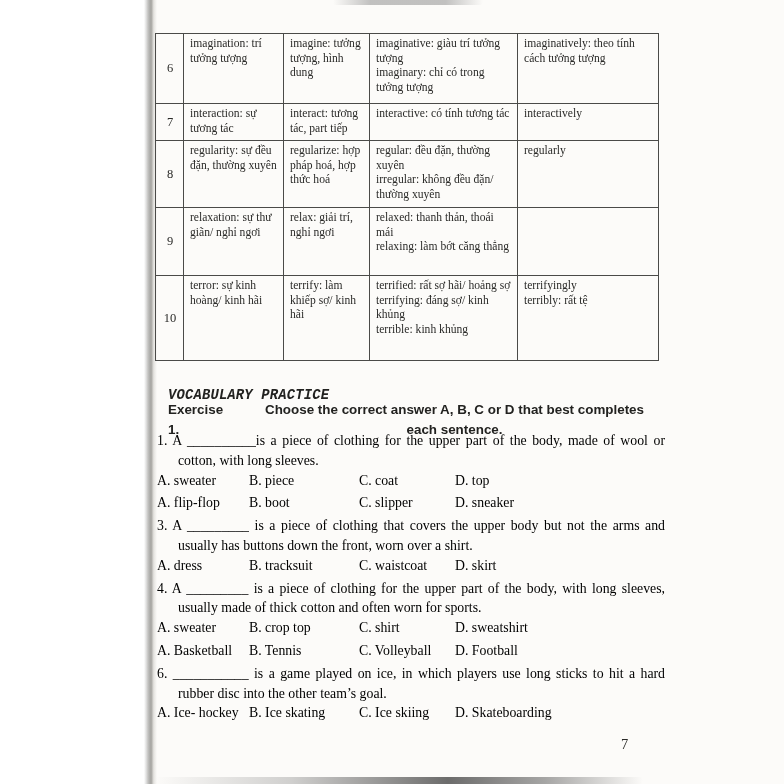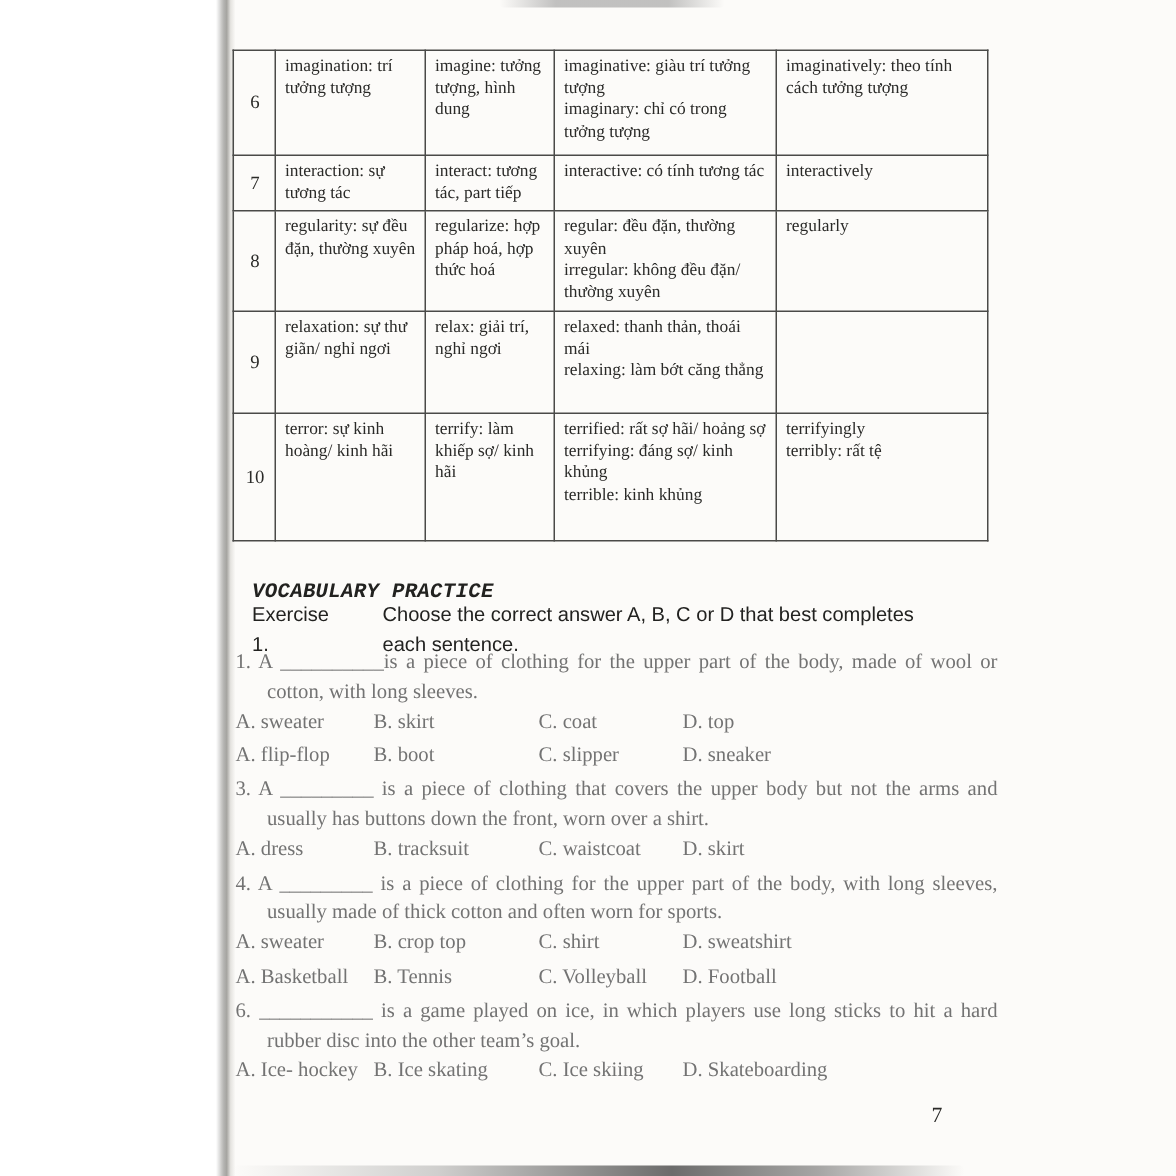--- a/index.html
+++ b/index.html
@@ -81,33 +81,33 @@
   .vp-title {
     position: absolute; left: 168px; top: 377px;
     font-family: Liberation Mono, monospace;
     font-weight: bold; font-style: italic;
     font-size: 13.8px; letter-spacing: 0.2px;
     color: #222220;
     margin-top: 11px;
   }
   .exercise {
     position: absolute; left: 168px; top: 400px; width: 498px;
-    display: flex; gap: 24px;
+    display: flex; gap: 12px;
     font-family: "Liberation Sans", sans-serif;
-    font-weight: normal;
+    font-weight: bold;
     font-size: 13.4px; line-height: 19.5px;
     color: #222220;
   }
   .ex-label { flex: 0 0 63px; }
-  .ex-lines { flex: 1; }
+  .ex-lines { flex: 1; text-align: center; }
 
   .questions {
     position: absolute; left: 157px; top: 431px; width: 508px;
     font-size: 13.8px; line-height: 19.8px;
-    color: #737373;
+    color: #000000;
   }
   .q { margin-bottom: 3px; }
   .q p.qt {
     margin: 0;
     padding-left: 21px;
     text-indent: -21px;
     text-align: justify;
   }
   .q .opts {
     display: grid;
@@ -187,21 +187,21 @@
   <div class="exercise">
     <span class="ex-label">Exercise 1.</span>
     <span class="ex-lines"><span>Choose the correct answer A, B, C or D that best completes</span><br><span>each sentence.</span></span>
   </div>
 
   <div class="questions">
     <div class="q">
       <p class="qt">1. A __________is a piece of clothing for the upper part of the body, made of wool or cotton, with long sleeves.</p>
       <div class="opts">
         <span>A. sweater</span>
-        <span>B. skirt</span>
+        <span>B. piece</span>
         <span>C. coat</span>
         <span>D. top</span>
       </div>
     </div>
     <div class="q">
       <div class="opts">
         <span>A. flip-flop</span>
         <span>B. boot</span>
         <span>C. slipper</span>
         <span>D. sneaker</span>

